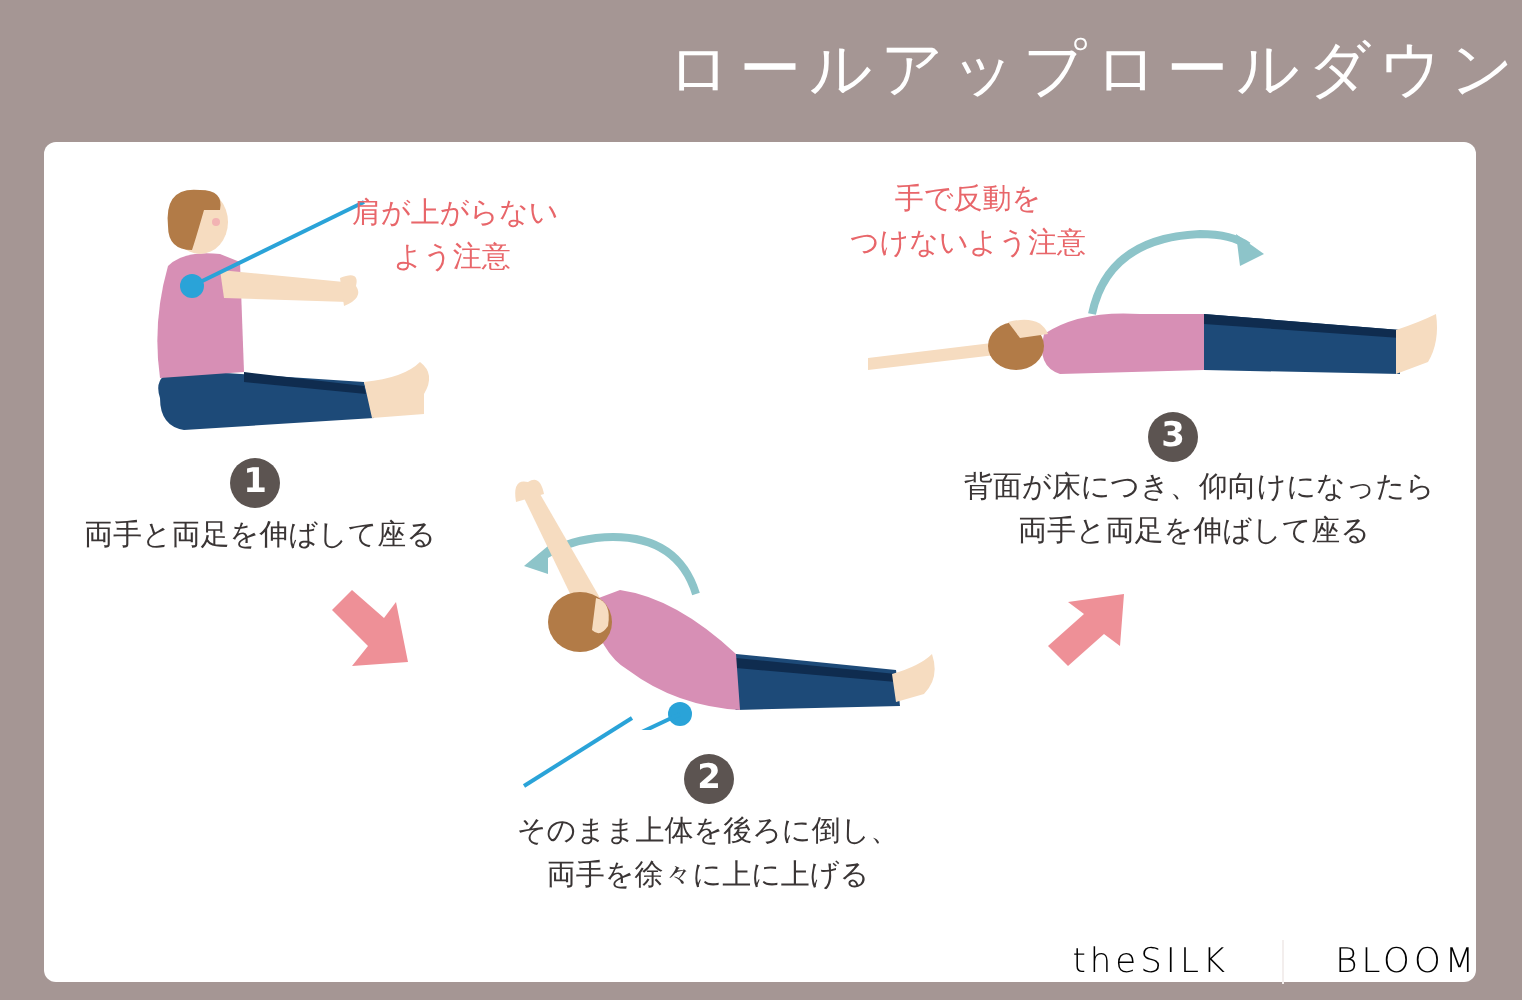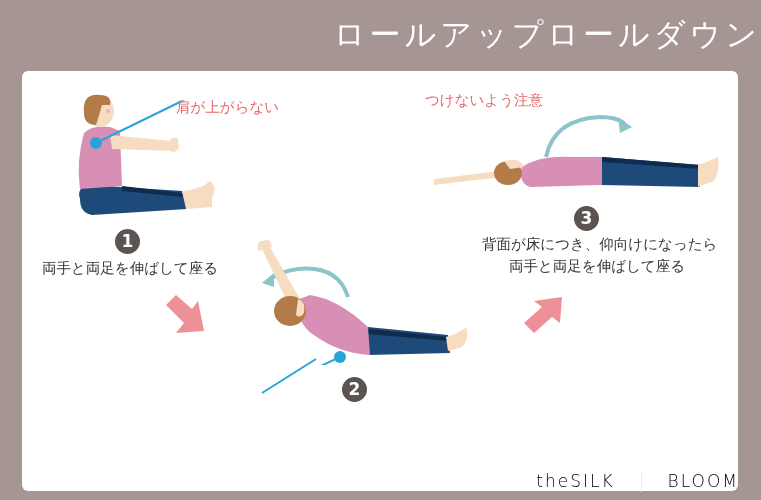--- a/index.html
+++ b/index.html
@@ -60,20 +60,21 @@
 
     <ellipse cx="38" cy="20" rx="14" ry="16" fill="#f6dcc0"></ellipse>
     <path d="M22 22 Q20 2 38 4 Q50 4 48 14 L40 14 Q36 28 34 34 Q22 34 22 22 Z" fill="#b27b47"></path>
     <circle cx="46" cy="20" r="2" fill="#f2b3b3"></circle>
 
     <line x1="34" y1="52" x2="120" y2="10" stroke="#2aa3d8" stroke-width="2"></line>
     <circle cx="34" cy="52" r="6" fill="#2aa3d8"></circle>
   </svg>
   <div class="abs note" style="left:154px;top:25px;width:100px;">
     <div>肩が上がらない</div>
+    <div>よう注意</div>
   </div>
   <div class="abs step-badge" style="left:93px;top:158px;">1</div>
   <div class="abs caption" style="left:8px;top:186px;width:200px;">両手と両足を伸ばして座る</div>
 
   <svg class="abs" style="left:140px;top:222px;" width="50" height="42">
     <path d="M4 12 L14 2 L30 16 L36 8 L42 38 L14 40 L22 30 Z" fill="#ee9097"></path>
   </svg>
 
   <svg class="abs" style="left:226px;top:164px;" width="220" height="130">
 
@@ -92,20 +93,24 @@
     <ellipse cx="42" cy="76" rx="16" ry="15" fill="#b27b47"></ellipse>
     <path d="M50 64 Q58 66 56 78 Q52 84 48 80 Z" fill="#f6dcc0"></path>
 
     <circle cx="92" cy="122" r="6" fill="#2aa3d8"></circle>
     <line x1="92" y1="122" x2="22" y2="155" stroke="#2aa3d8" stroke-width="2"></line>
   </svg>
   <svg class="abs" style="left:226px;top:286px;" width="80" height="40">
     <line x1="68" y1="2" x2="14" y2="36" stroke="#2aa3d8" stroke-width="2"></line>
   </svg>
   <div class="abs step-badge" style="left:320px;top:306px;">2</div>
+  <div class="abs caption" style="left:232px;top:334px;width:200px;">
+    <div>そのまま上体を後ろに倒し、</div>
+    <div>両手を徐々に上に上げる</div>
+  </div>
 
   <svg class="abs" style="left:498px;top:222px;" width="46" height="42">
     <path d="M4 30 L22 14 L14 8 L42 4 L40 30 L32 24 L14 40 Z" fill="#ee9097"></path>
   </svg>
 
   <svg class="abs" style="left:408px;top:38px;" width="290" height="80">
 
     <path d="M116 48 Q124 10 170 8 Q186 8 194 14" fill="none" stroke="#8dc4c9" stroke-width="4"></path>
     <path d="M202 18 L188 8 L190 24 Z" fill="#8dc4c9"></path>
 
@@ -114,20 +119,21 @@
     <path d="M172 48 L270 56 L270 78 L172 76 Z" fill="#1d4a78"></path>
     <path d="M172 48 L270 56 L270 60 L172 53 Z" fill="#0f2c4f"></path>
     <path d="M268 56 Q280 52 288 48 Q290 62 284 72 L268 78 Z" fill="#f6dcc0"></path>
 
     <path d="M92 58 Q110 46 140 48 L172 48 L172 76 L100 78 Q88 74 92 58 Z" fill="#d78fb5"></path>
 
     <ellipse cx="78" cy="64" rx="14" ry="12" fill="#b27b47"></ellipse>
     <path d="M74 52 Q90 48 94 58 L80 60 Z" fill="#f6dcc0"></path>
   </svg>
   <div class="abs note" style="left:392px;top:18px;width:140px;">
+    <div>手で反動を</div>
     <div>つけないよう注意</div>
   </div>
   <div class="abs step-badge" style="left:552px;top:135px;">3</div>
   <div class="abs caption" style="left:460px;top:162px;width:230px;">
     <div>背面が床につき、仰向けになったら</div>
     <div>両手と両足を伸ばして座る</div>
   </div>
 </div>
 
 <div class="brand">

